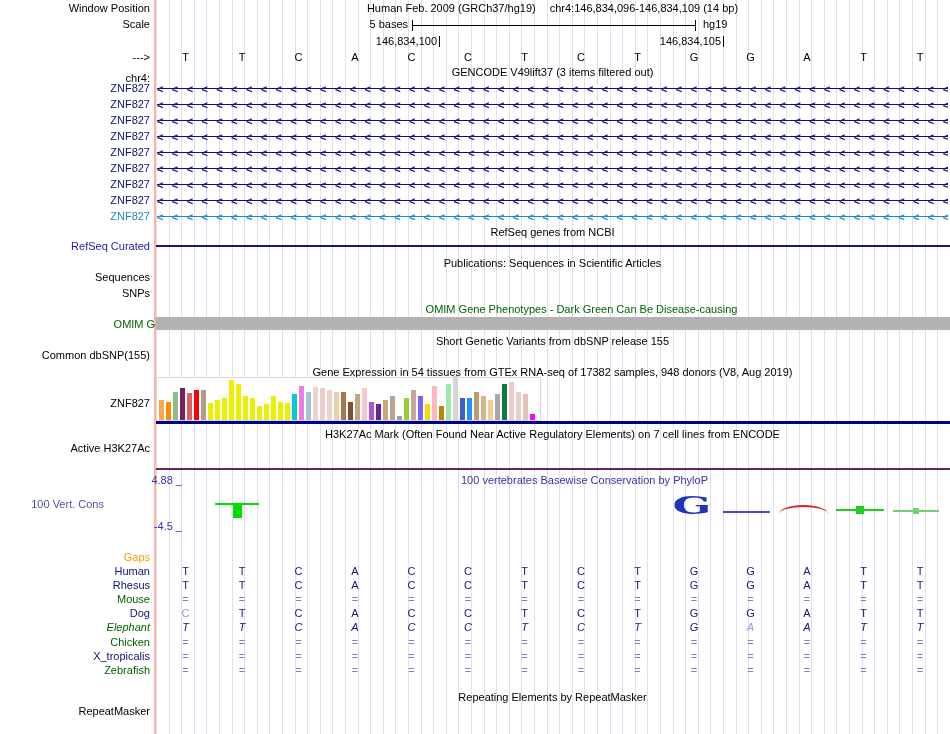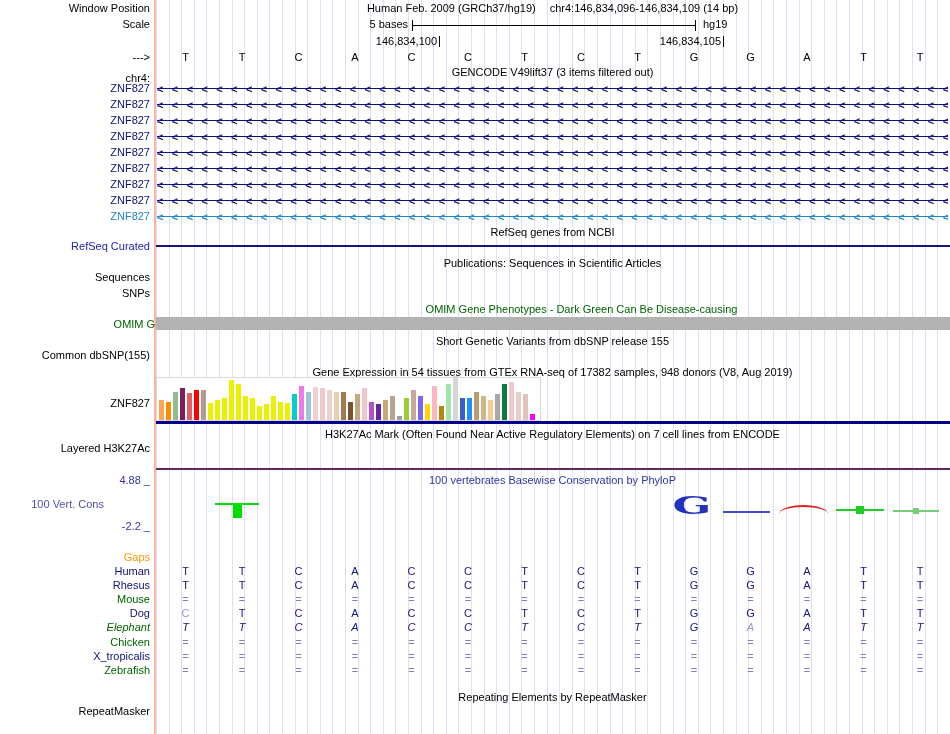--- a/index.html
+++ b/index.html
@@ -8,21 +8,21 @@
     font-family:"Liberation Sans","DejaVu Sans",sans-serif;font-size:11px;color:#000;
   }
   
   #grid{position:absolute;left:156px;top:0;width:794px;height:734px;
     background-image:repeating-linear-gradient(to right,#dfdff2 0,#dfdff2 1px,transparent 1px,transparent 12.6px);}
   #pinkline{position:absolute;left:154px;top:0;width:2px;height:734px;background:#ffb4aa;}
 
   .left-label{position:absolute;left:0;width:150px;text-align:right;white-space:nowrap;line-height:13px;}
   .title{position:absolute;left:157px;width:791px;text-align:center;white-space:nowrap;line-height:13px;}
   .green{color:#006400;padding-left:29px;}
-  .blue{color:#3333aa;}
+  .blue{color:#3333aa;padding-left:32px;}
 
   
   #hdr-center{position:absolute;left:157px;top:2px;width:791px;display:flex;justify-content:center;gap:14px;line-height:13px;}
   #scale-bar{position:absolute;left:412px;top:20px;width:282px;height:11px;
     border-left:1px solid #000;border-right:1px solid #000;
     background:linear-gradient(to bottom,transparent 5px,#000 5px,#000 6px,transparent 6px);}
   .coord-tick{position:absolute;width:1px;height:11px;background:#000;}
 
   
   .znf-row{position:absolute;left:0;width:950px;height:16px;}
@@ -211,27 +211,27 @@
       <div class="gtex-bar" style="height: 26px; background: rgb(168, 168, 168);"></div>
       <div class="gtex-bar" style="height: 36px; background: rgb(10, 125, 60);"></div>
       <div class="gtex-bar" style="height: 38px; background: rgb(246, 198, 208);"></div>
       <div class="gtex-bar" style="height: 28px; background: rgb(232, 207, 196);"></div>
       <div class="gtex-bar" style="height: 26px; background: rgb(224, 196, 188);"></div>
       <div class="gtex-bar" style="height: 6px; background: rgb(255, 0, 255);"></div>
     </div>
   <div class="track-line" id="gtex-baseline"></div>
 
   <div class="title" style="top:428px;">H3K27Ac Mark (Often Found Near Active Regulatory Elements) on 7 cell lines from ENCODE</div>
-  <div class="left-label" style="top:442px;">Layered H3K27Ac</div>
+  <div class="left-label" style="top:442px;">Active H3K27Ac</div>
   <div class="track-line" id="h3k27ac-line"></div>
 
   <div class="left-label blue" style="top:474px;">4.88 _</div>
   <div class="title blue" style="top:474px;">100 vertebrates Basewise Conservation by PhyloP</div>
   <div class="left-label" style="top:498px;left:-46px;color:#5050aa;">100 Vert. Cons</div>
-  <div class="left-label blue" style="top:520px;">-2.2 _</div>
+  <div class="left-label blue" style="top:520px;">-4.5 _</div>
   <div>
       <div class="cons-line" style="left: 215px; top: 503px; width: 44px; background: rgb(0, 221, 0);"></div>
       <div class="cons-sq" style="left: 233px; top: 505px; width: 9px; height: 13px; background: rgb(0, 221, 0);"></div>
       <div class="cons-g" style="left: 666px; top: 494px; width: 52px; color: rgb(34, 51, 187);">G</div>
       <div class="cons-line" style="left: 723px; top: 511px; width: 47px; background: rgb(74, 74, 204);"></div>
       <div class="cons-arc" style="left: 779px; top: 505px; width: 49px; border-top-color: rgb(221, 34, 34);"></div>
       <div class="cons-line" style="left: 836px; top: 509px; width: 48px; background: rgb(34, 204, 34);"></div>
       <div class="cons-sq" style="left: 856px; top: 506px; width: 8px; height: 8px; background: rgb(34, 204, 34);"></div>
       <div class="cons-line" style="left: 893px; top: 510px; width: 46px; background: rgb(119, 204, 119);"></div>
       <div class="cons-sq" style="left: 913px; top: 508px; width: 6px; height: 6px; background: rgb(119, 204, 119);"></div>

